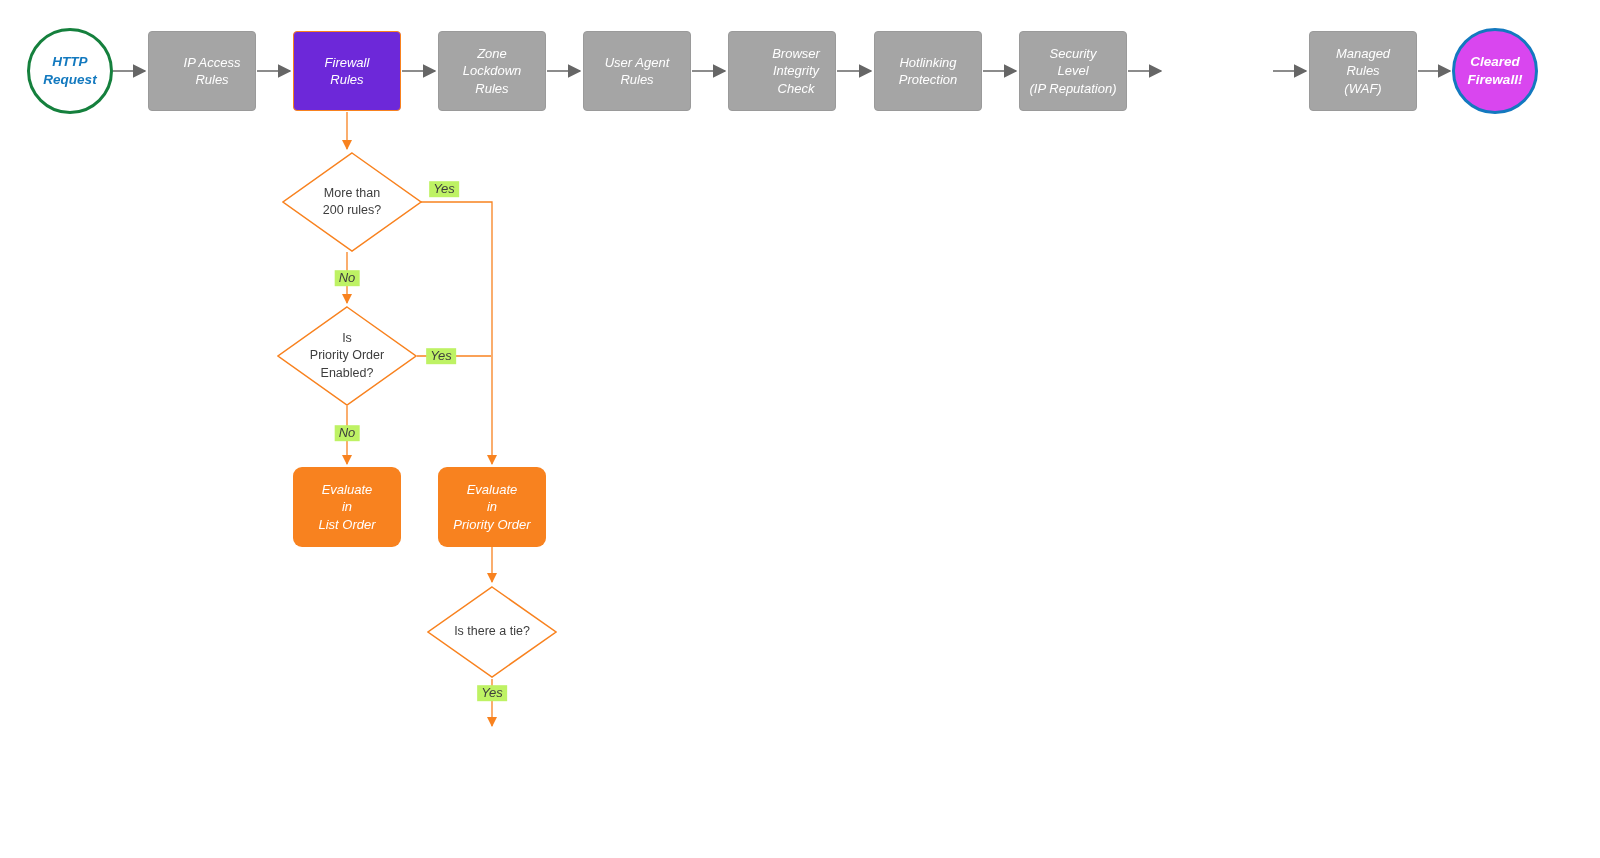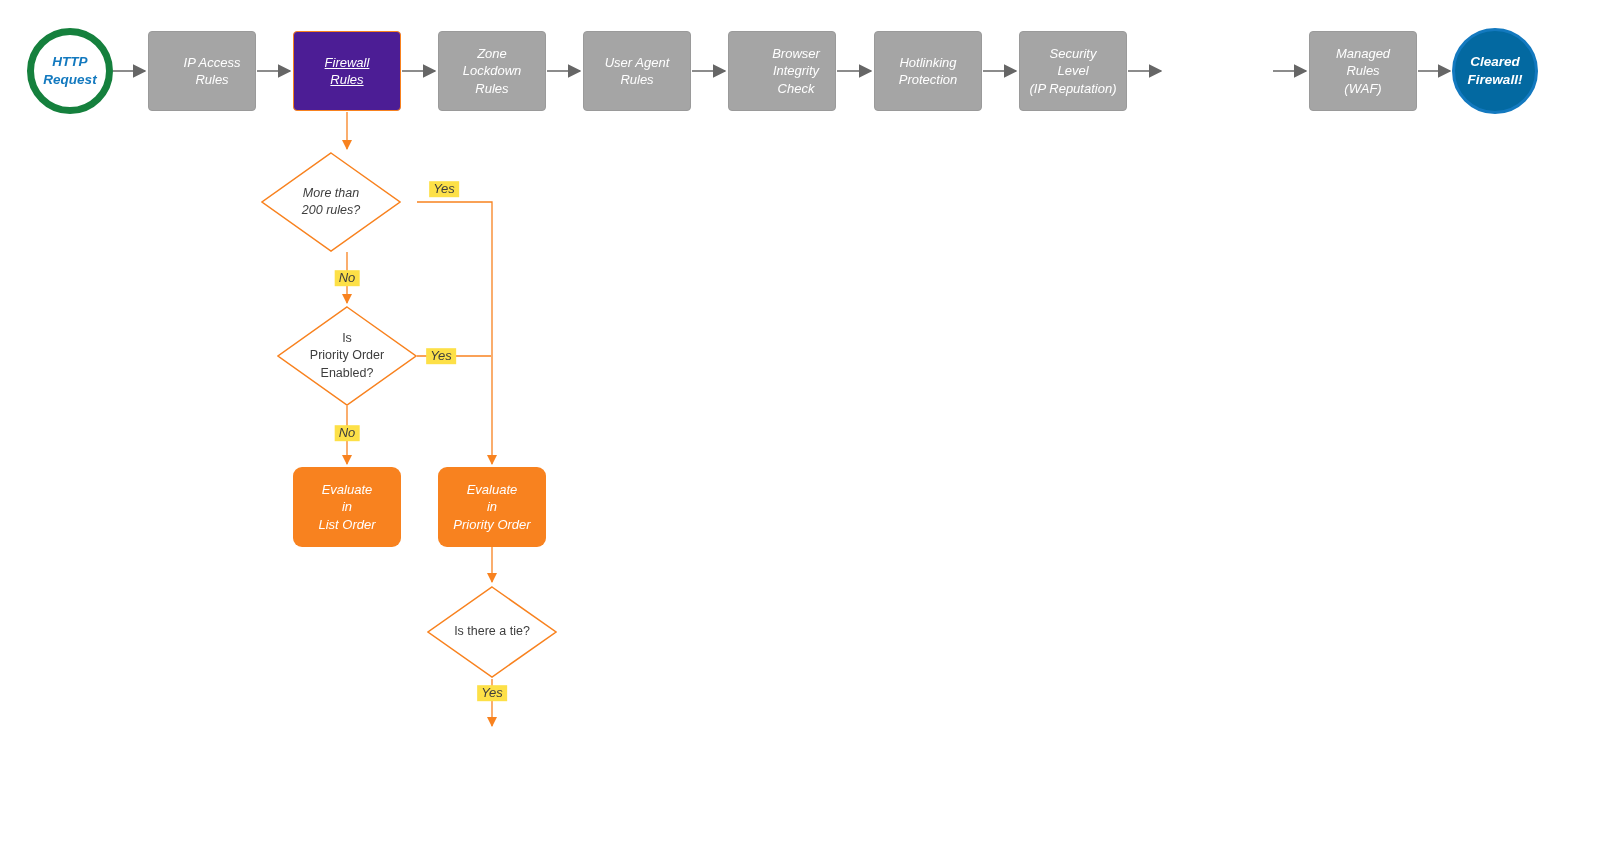--- a/index.html
+++ b/index.html
@@ -35,46 +35,46 @@
   }
   .pipeline-box {
     width: 108px;
     height: 80px;
     border-radius: 4px;
     font-style: italic;
     font-size: 13px;
     color: #ffffff;
   }
   .pipeline-box.gray   { background: #A5A5A5; border: 1px solid #9a9a9a; }
-  .pipeline-box.orange { background: #4c1d95; border: 1px solid #F8821F; text-decoration: underline; }
+  .pipeline-box.orange { background: #6d28d9; border: 1px solid #F8821F; }
   .action-box {
     width: 108px;
     height: 80px;
     border-radius: 9px;
     background: #F8821F;
     font-style: italic;
     font-size: 13px;
     color: #ffffff;
   }
   .terminal-circle {
     width: 86px;
     height: 86px;
     border-radius: 50%;
     font-style: italic;
     font-weight: bold;
     font-size: 13.5px;
   }
   .terminal-circle.start {
-    border: 7px solid #15803d;
+    border: 3px solid #15803d;
     background: #ffffff;
     color: #1379BF;
   }
   .terminal-circle.end {
     border: 3px solid #1379BF;
-    background: #0369a1;
+    background: #d946ef;
     color: #ffffff;
   }
   .diamond {
     position: absolute;
   }
   .diamond svg {
     position: absolute;
     left: 0; top: 0;
   }
   .diamond .label {
@@ -89,21 +89,21 @@
     color: #3d3d3d;
     white-space: pre-line;
     line-height: 1.4;
   }
   .edge-label {
     position: absolute;
     transform: translate(-50%, -50%);
     font-style: italic;
     font-size: 13px;
     color: #3d3d3d;
-    background: #fde047;
+    background: #bef264;
     padding: 0 4px;
     line-height: 1.2;
   }
 </style>
 </head>
 <body>
 
 <div class="canvas">
 
   <svg class="connectors" viewBox="0 0 1600 858" xmlns="http://www.w3.org/2000/svg">
@@ -180,21 +180,21 @@
     <span class="label">Managed
 Rules
 (WAF)</span>
   </div>
 
   <div class="node terminal-circle end" style="left:1452px; top:28px;">
     <span class="label">Cleared
 Firewall!</span>
   </div>
 
-  <div class="diamond" style="left:261px; top:152px; width:140px; height:100px;font-style:italic;">
+  <div class="diamond" style="left:282px; top:152px; width:140px; height:100px;">
     <svg width="140" height="100">
       <polygon points="70,1 139,50 70,99 1,50" fill="#ffffff" stroke="#F8821F" stroke-width="1.5"></polygon>
     </svg>
     <span class="label">More than
 200 rules?</span>
   </div>
 
   <div class="diamond" style="left:277px; top:306px; width:140px; height:100px;">
     <svg width="140" height="100">
       <polygon points="70,1 139,50 70,99 1,50" fill="#ffffff" stroke="#F8821F" stroke-width="1.5"></polygon>

